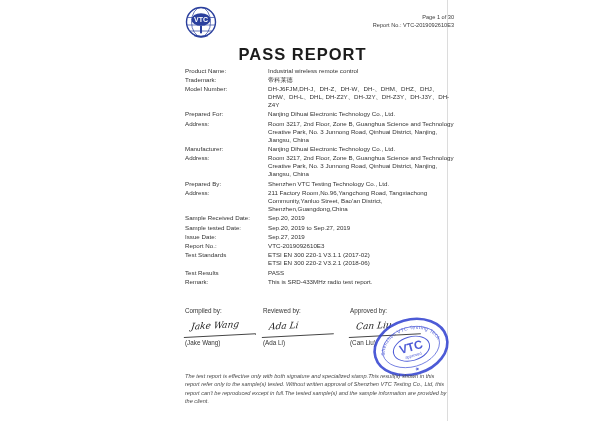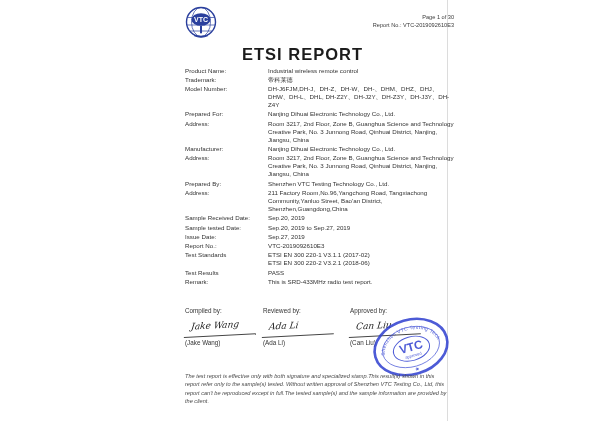--- a/index.html
+++ b/index.html
@@ -59,21 +59,21 @@
     <text x="19" y="18" text-anchor="middle" font-size="7" font-weight="bold" fill="#ffffff">VTC</text>
     <rect x="18" y="21.8" width="2" height="7.5" fill="#2a3f9d"></rect>
     <path d="M12,31.5 q7,3.5 14,0" fill="none" stroke="#2a3f9d" stroke-width="1.2"></path>
   </svg>
 
   <div class="header-right">
     <div>Page 1 of 30</div>
     <div>Report No.: VTC-2019092610E3</div>
   </div>
 
-  <div class="title">ETSI REPORT</div>
+  <div class="title">PASS REPORT</div>
 
   <table class="info">
     <tbody>
         <tr>
           <td class="lbl">Product Name:</td>
           <td class="val">Industrial wireless remote control</td>
         </tr>
     <tr>
           <td class="lbl">Trademark:</td>
           <td class="val">帝科莱德</td>

